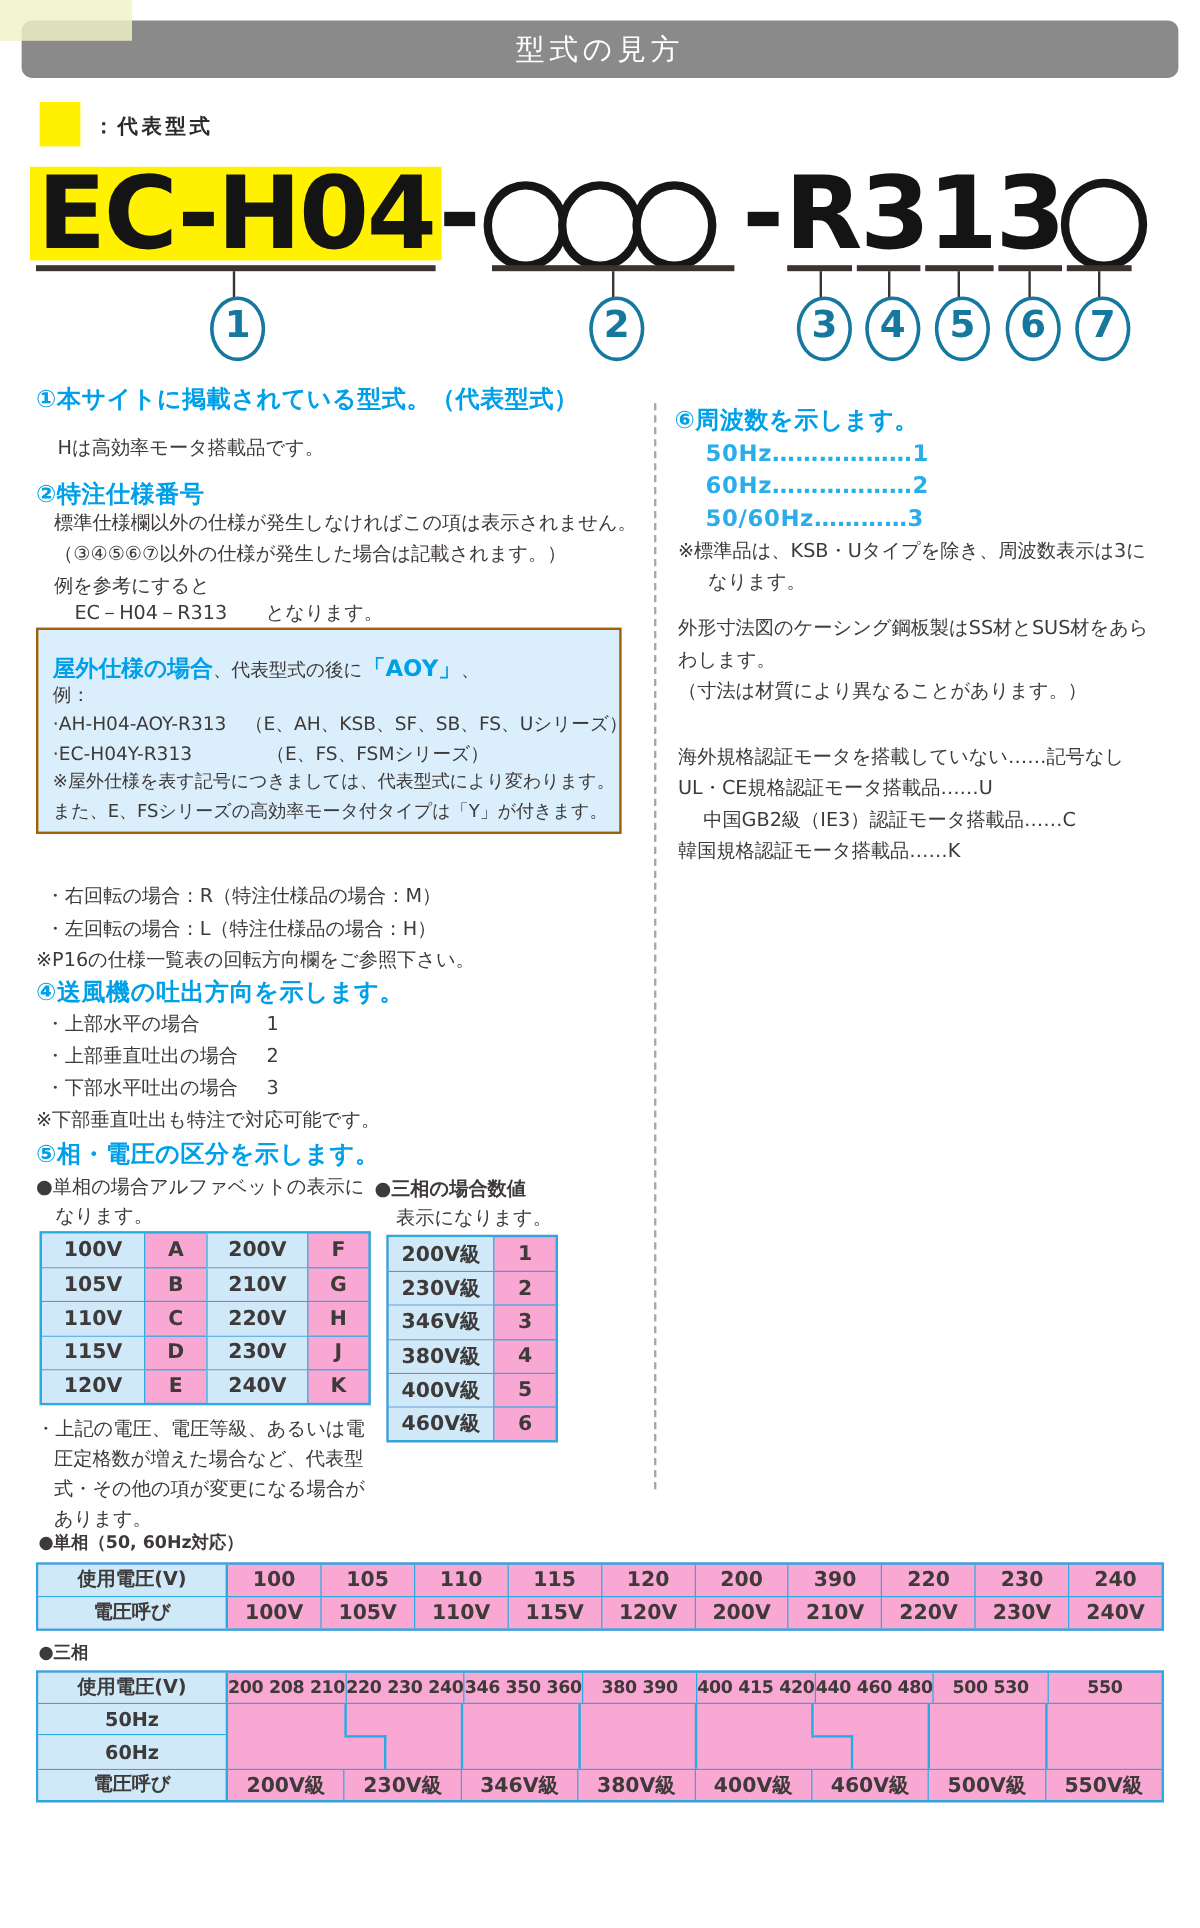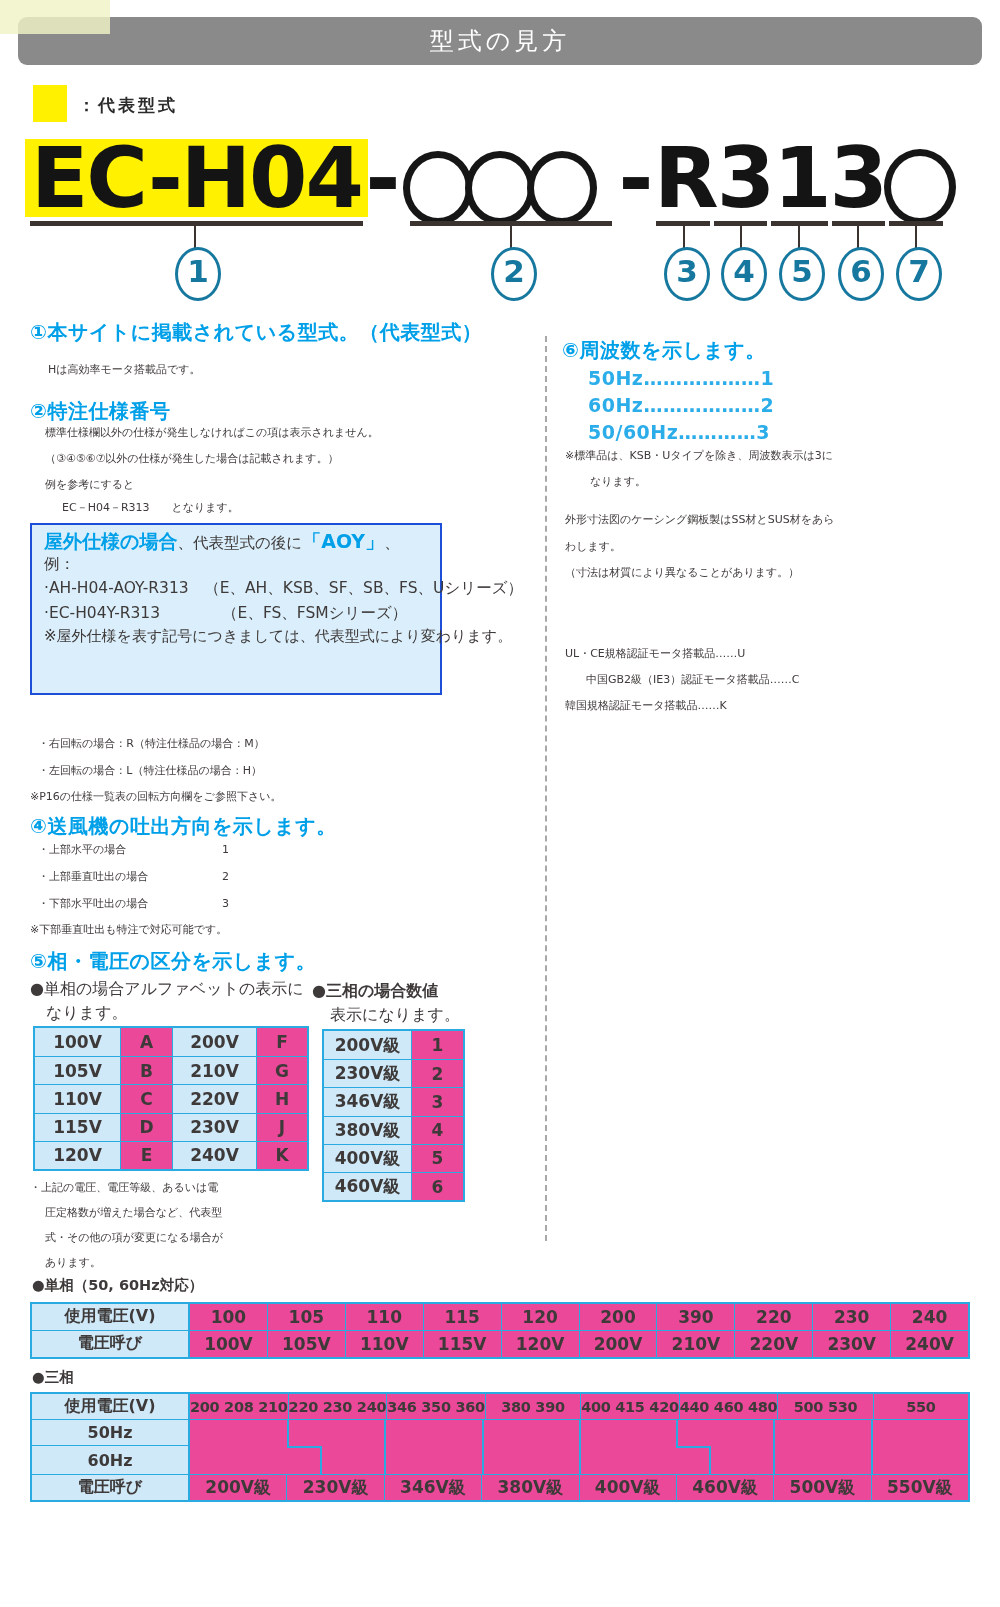--- a/index.html
+++ b/index.html
@@ -1,19 +1,19 @@
 <!DOCTYPE html>
 <html><head>
 <meta charset="utf-8">
 <style>
   html,body{margin:0;padding:0;background:#ffffff;}
   .page{position:relative;width:1000px;height:1607px;background:#fff;
         font-family:"DejaVu Sans","Liberation Sans",sans-serif;overflow:hidden;}
   .abs{position:absolute;}
-  .t{font-size:11px;color:#3e3a39;line-height:1.3;white-space:nowrap;}
+  .t{font-size:16px;color:#3e3a39;line-height:1.3;white-space:nowrap;}
   .h{font-size:20px;font-weight:bold;color:#00a0e9;white-space:nowrap;letter-spacing:.5px;}
   .cyan{color:#00a0e9;font-weight:bold;}
   .freq{font-size:19px;font-weight:600;color:#2badea;white-space:nowrap;letter-spacing:.5px;}
 
   
   .corner-block{left:0;top:0;width:110px;height:34px;background:rgba(240,241,198,0.82);z-index:3;}
   .header-bar{left:18px;top:17px;width:964px;height:48px;background:#8a8a8a;border-radius:9px;z-index:2;}
   .header-bar .title{display:block;text-align:center;line-height:48px;color:#ffffff;
         font-size:24px;letter-spacing:4px;}
   .legend-swatch{left:33px;top:85px;width:34px;height:37px;background:#fff100;}
@@ -25,30 +25,30 @@
   .model-sep1{left:362px;top:139px;width:40px;text-align:center;}
   .model-sep2{left:618px;top:139px;width:34px;text-align:center;}
   .model-suffix{left:654px;top:139px;}
   .mcircle{border:7px solid #161616;border-radius:50%;background:#fff;}
   .uline{height:5px;background:#3b332f;top:221px;}
   .conn{width:2px;height:22px;background:#3b332f;top:226px;}
   .callout{top:247px;width:40px;height:48px;border:3px solid #16789f;border-radius:50%;
            color:#16789f;font-size:31px;font-weight:bold;text-align:center;line-height:42px;background:#fff;}
 
   
-  .outdoor-box{left:30px;top:523px;width:412px;height:172px;background:#daeefb;
-               border:2px solid #1d4ed8;box-sizing:border-box;padding:4px 12px;}
+  .outdoor-box{left:30px;top:523px;width:488px;height:172px;background:#daeefb;
+               border:2px solid #a16207;box-sizing:border-box;padding:19px 12px;}
   .outdoor-box .ln{height:24.5px;white-space:nowrap;font-size:15.5px;color:#3e3a39;}
   .outdoor-box .big{font-size:19px;}
 
   
   .divider{left:545px;top:336px;height:905px;width:0;border-left:2px dashed #a8a8a8;}
 
   
-  .tbl{box-sizing:border-box;border:2px solid #29abe2;background:#ec4899;}
+  .tbl{box-sizing:border-box;border:2px solid #29abe2;background:#f9a8d4;}
   .row{display:flex;box-sizing:border-box;}
   .cell{box-sizing:border-box;display:flex;align-items:center;justify-content:center;
         color:#3e3a39;white-space:nowrap;}
   .fill{background:#cfe9f9;}
   .bl{border-left:1.5px solid #29abe2;}
   .bt{border-top:1.5px solid #29abe2;}
   .bb{border-bottom:1.5px solid #29abe2;}
   .br2{border-right:2px solid #29abe2;}
   .vline{position:absolute;width:1.5px;background:#29abe2;}
   .hline{position:absolute;height:1.5px;background:#29abe2;}
@@ -116,20 +116,21 @@
   <div class="abs t" style="left:45px;top:452px;">（③④⑤⑥⑦以外の仕様が発生した場合は記載されます。）</div>
   <div class="abs t" style="left:45px;top:478px;">例を参考にすると</div>
   <div class="abs t" style="left:62px;top:501px;">EC－H04－R313　　となります。</div>
 
   <div class="abs outdoor-box">
     <div class="ln"><span class="cyan big">屋外仕様の場合</span><span>、代表型式の後に</span><span class="cyan big">「AOY」</span><span>、</span></div>
     <div class="ln">例：</div>
     <div class="ln">·AH-H04-AOY-R313　（E、AH、KSB、SF、SB、FS、Uシリーズ）</div>
     <div class="ln">·EC-H04Y-R313　　　　（E、FS、FSMシリーズ）</div>
     <div class="ln" style="font-size:15px;">※屋外仕様を表す記号につきましては、代表型式により変わります。</div>
+    <div class="ln" style="font-size:15px;">また、E、FSシリーズの高効率モータ付タイプは「Y」が付きます。</div>
   </div>
 
   <div class="abs t" style="left:38px;top:737px;">・右回転の場合：R（特注仕様品の場合：M）</div>
   <div class="abs t" style="left:38px;top:764px;">・左回転の場合：L（特注仕様品の場合：H）</div>
   <div class="abs t" style="left:30px;top:790px;">※P16の仕様一覧表の回転方向欄をご参照下さい。</div>
 
   <div class="abs h" style="left:30px;top:813px;">④送風機の吐出方向を示します。</div>
   <div class="abs t" style="left:38px;top:843px;"><span style="display:inline-block;width:184px;">・上部水平の場合</span><span class="s4num">1</span></div>
   <div class="abs t" style="left:38px;top:870px;"><span style="display:inline-block;width:184px;">・上部垂直吐出の場合</span><span class="s4num">2</span></div>
   <div class="abs t" style="left:38px;top:897px;"><span style="display:inline-block;width:184px;">・下部水平吐出の場合</span><span class="s4num">3</span></div>
@@ -209,20 +210,21 @@
   <div class="abs h" style="left:562px;top:337px;">⑥周波数を示します。</div>
   <div class="abs freq" style="left:588px;top:367px;">50Hz………………1</div>
   <div class="abs freq" style="left:588px;top:394px;">60Hz………………2</div>
   <div class="abs freq" style="left:588px;top:421px;">50/60Hz…………3</div>
   <div class="abs t" style="left:565px;top:449px;">※標準品は、KSB・Uタイプを除き、周波数表示は3に</div>
   <div class="abs t" style="left:590px;top:475px;">なります。</div>
   <div class="abs t" style="left:565px;top:513px;">外形寸法図のケーシング鋼板製はSS材とSUS材をあら</div>
   <div class="abs t" style="left:565px;top:540px;">わします。</div>
   <div class="abs t" style="left:565px;top:566px;">（寸法は材質により異なることがあります。）</div>
 
+  <div class="abs t" style="left:565px;top:621px;">海外規格認証モータを搭載していない……記号なし</div>
   <div class="abs t" style="left:565px;top:647px;">UL・CE規格認証モータ搭載品……U</div>
   <div class="abs t" style="left:586px;top:673px;">中国GB2級（IE3）認証モータ搭載品……C</div>
   <div class="abs t" style="left:565px;top:699px;">韓国規格認証モータ搭載品……K</div>
 
   <div class="abs caption" style="left:32px;top:1276px;">●単相（50, 60Hz対応）</div>
 
   <div class="abs tbl" style="left:30px;top:1302px;width:940px;height:57px;">
     <div class="row bb" style="height:26.5px;">
       <div class="cell fill br2 bt-label" style="width:158px;">使用電圧(V)</div>
       <div class="cell bt-val" style="flex:1;">100</div>

